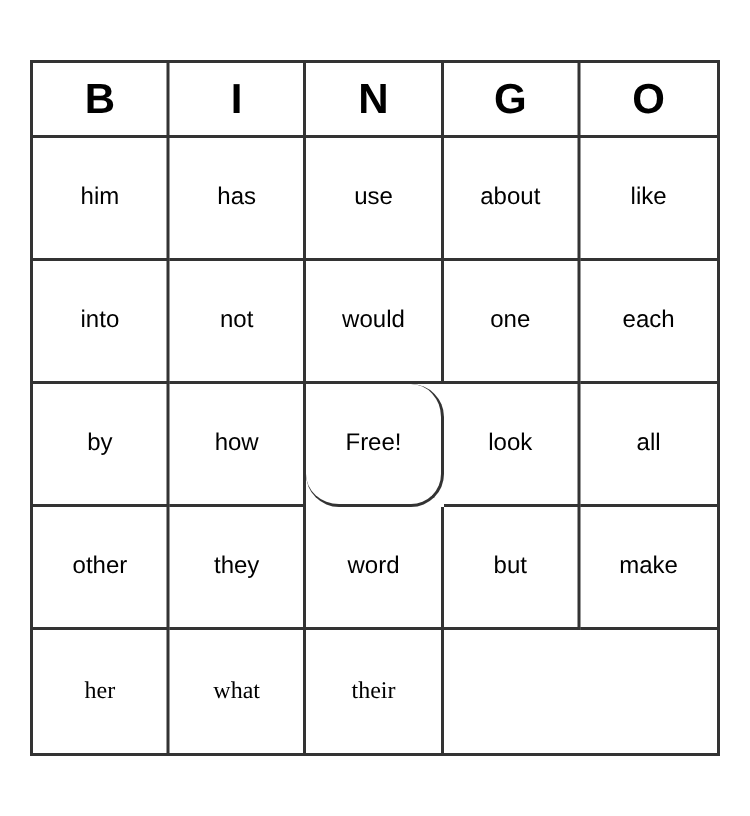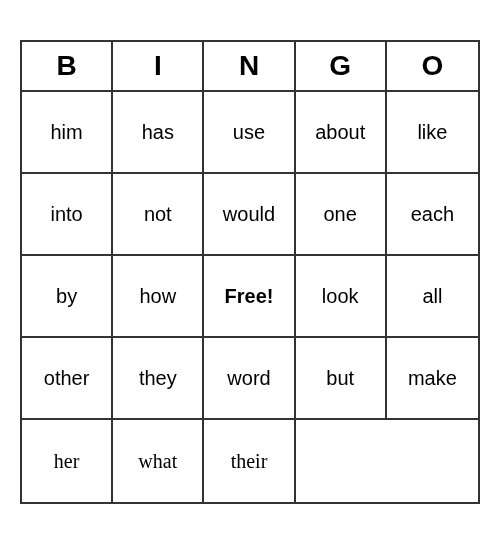--- a/index.html
+++ b/index.html
@@ -44,39 +44,40 @@
     .bingo-grid {
       display: grid;
       grid-template-columns: repeat(5, 1fr);
       grid-template-rows: repeat(5, 1fr);
     }
 
     .bingo-cell {
       border-right: 2px solid #333;
       border-bottom: 2px solid #333;
       text-align: center;
-      font-size: 20px;
+      font-size: 16px;
       padding: 14px 8px;
       min-height: 82px;
       display: flex;
       align-items: center;
       justify-content: center;
     }
 
     .bingo-cell:nth-child(5n) {
       border-right: none;
     }
 
     .bingo-cell:nth-child(n+21) {
       border-bottom: none;
       font-family: Liberation Serif, serif;
     }
 
     .bingo-cell.free {
-      font-weight: bold;
+      font-weight: normal;
+      border-radius: 22px;
     }
   </style>
 </head>
 <body>
 
 <div class="bingo-card">
   <div class="bingo-header">
     <div class="bingo-header-cell">B</div>
     <div class="bingo-header-cell">I</div>
     <div class="bingo-header-cell">N</div>

